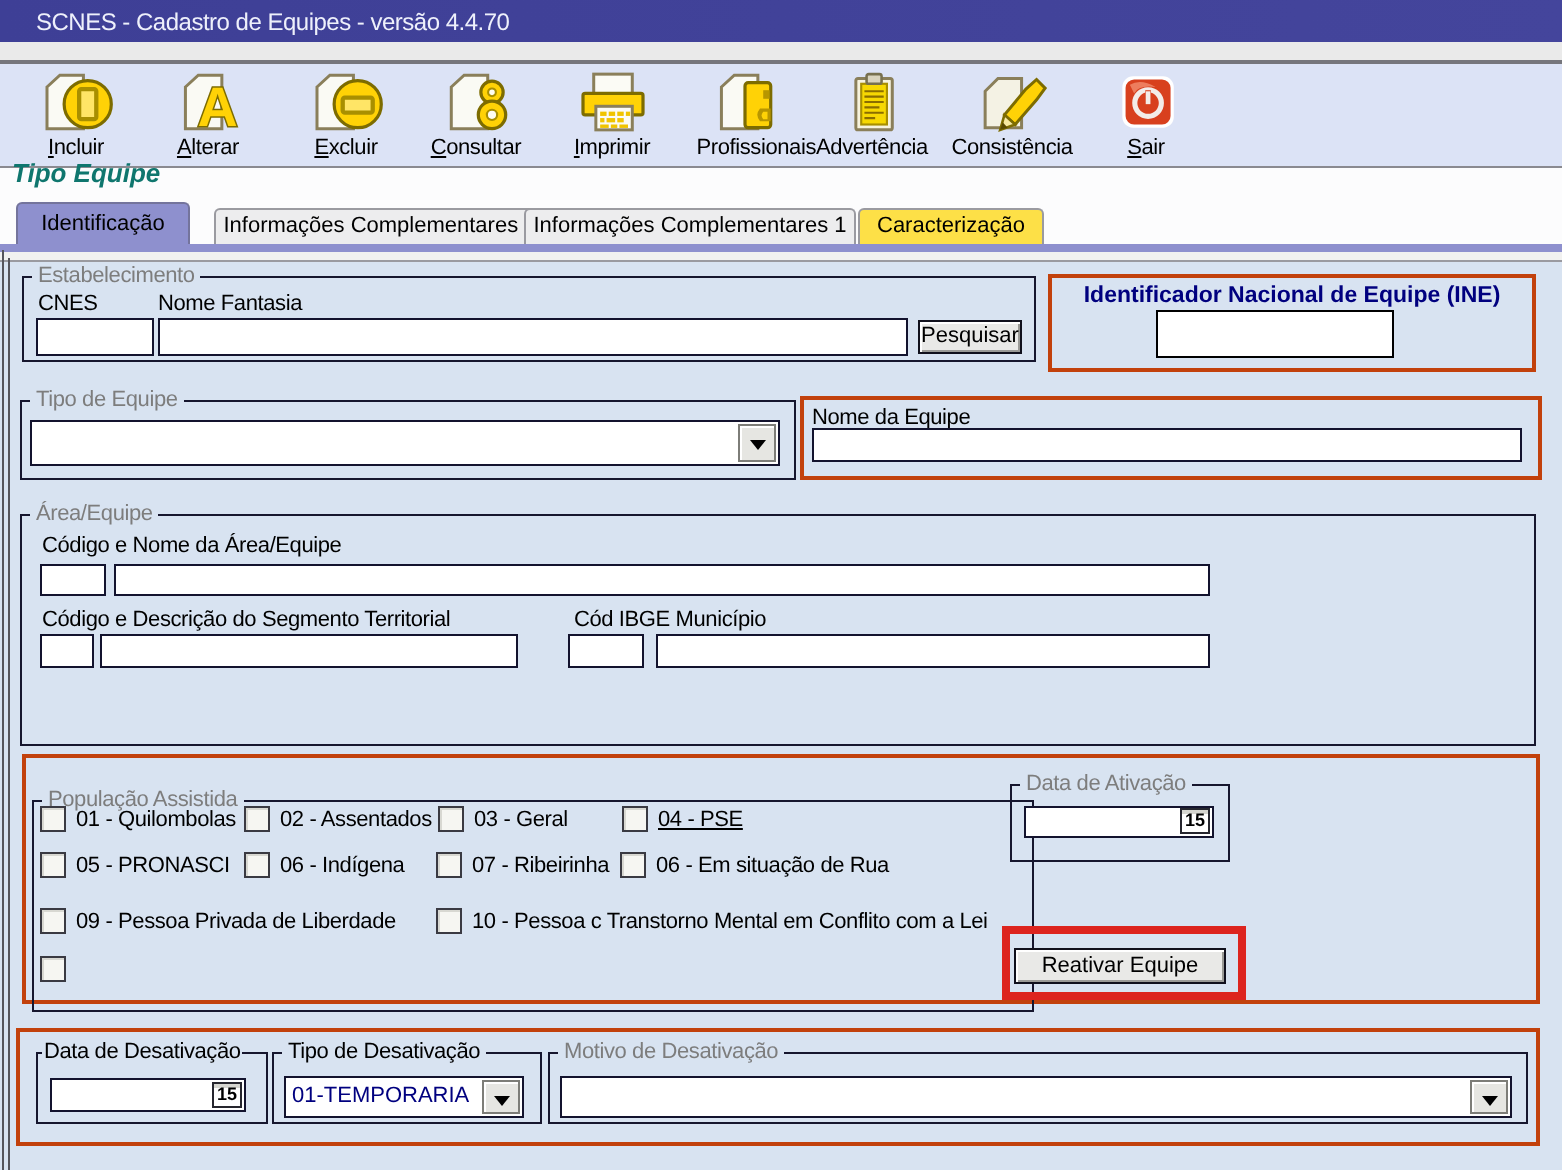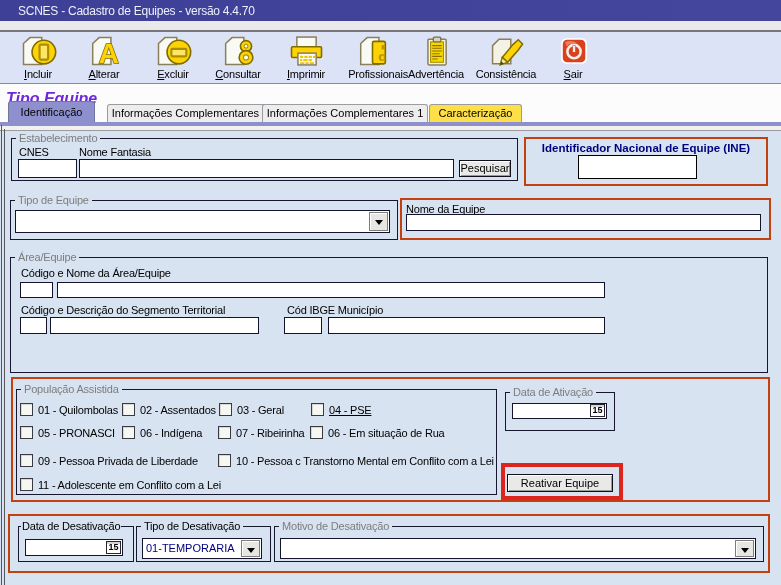--- a/index.html
+++ b/index.html
@@ -130,21 +130,21 @@
       <rect x="7" y="3.5" width="21" height="21" rx="4" fill="#d8401e"></rect>
       <path d="M9 6 q5 -3 12 1 q-8 -1 -10 3 Z" fill="#ef8464" opacity="0.9"></path>
       <circle cx="17.5" cy="14.5" r="6.2" fill="none" stroke="#f3ece8" stroke-width="2.4"></circle>
       <rect x="16.2" y="8.5" width="2.6" height="7" fill="#d8401e"></rect>
       <rect x="16.4" y="9" width="2.2" height="6" fill="#f3ece8"></rect>
     </svg>
       <div class="tb-lb"><u>S</u>air</div>
     </div>
 
   <div class="abs" style="left:0;top:84px;width:781px;height:46px;background:#fcfcfd;"></div>
-  <div class="abs" style="left:6px;top:90px;font-size:16px;font-weight:bold;font-style:italic;color:#6d28d9;">Tipo Equipe</div>
+  <div class="abs" style="left:6px;top:79px;font-size:13px;font-weight:bold;font-style:italic;color:#0f766e;">Tipo Equipe</div>
   <div class="abs" style="left:95px;top:104px;width:166px;height:18px;background:#ededee;
     border:1px solid #9a9aa0;border-bottom:none;border-radius:3px 3px 0 0;box-sizing:border-box;
     font-size:11px;text-align:center;line-height:17px;margin-left:12px;">Informações Complementares 2</div>
   <div class="abs" style="left:262px;top:104px;width:166px;height:18px;background:#ededee;
     border:1px solid #9a9aa0;border-bottom:none;border-radius:3px 3px 0 0;box-sizing:border-box;
     font-size:11px;text-align:center;line-height:17px;">Informações Complementares 1</div>
   <div class="abs" style="left:429px;top:104px;width:93px;height:27px;background:#fde047;
     border:1px solid #9a9aa0;border-bottom:none;border-radius:3px 3px 0 0;box-sizing:border-box;
     font-size:11px;text-align:center;line-height:17px;">Caracterização</div>
   <div class="abs" style="left:8px;top:101px;width:87px;height:21px;background:#8e90ce;
@@ -191,21 +191,21 @@
   <div class="inp" style="left:20px;top:282px;width:33px;height:16px;"></div>
   <div class="inp" style="left:57px;top:282px;width:548px;height:16px;"></div>
   <div class="lbl" style="left:21px;top:304px;">Código e Descrição do Segmento Territorial</div>
   <div class="lbl" style="left:287px;top:304px;">Cód IBGE Município</div>
   <div class="inp" style="left:20px;top:317px;width:27px;height:17px;"></div>
   <div class="inp" style="left:50px;top:317px;width:209px;height:17px;"></div>
   <div class="inp" style="left:284px;top:317px;width:38px;height:17px;"></div>
   <div class="inp" style="left:328px;top:317px;width:277px;height:17px;"></div>
 
   <div class="frm2" style="left:11px;top:377px;width:755px;height:121px;"></div>
-  <div class="frm" style="left:16px;top:389px;width:479px;height:104px;">
+  <div class="frm" style="left:16px;top:400px;width:479px;height:104px;padding-left:20px;">
     <span class="cap">População Assistida</span>
     </div>
   <div class="cb" style="left:20px;top:403px;"></div>
     <div class="lbl" style="left:38px;top:404px;">01 - Quilombolas</div>
   <div class="cb" style="left:122px;top:403px;"></div>
     <div class="lbl" style="left:140px;top:404px;">02 - Assentados</div>
   <div class="cb" style="left:219px;top:403px;"></div>
     <div class="lbl" style="left:237px;top:404px;">03 - Geral</div>
   <div class="cb" style="left:311px;top:403px;"></div>
     <div class="lbl" style="left:329px;top:404px;text-decoration:underline;">04 - PSE</div>
@@ -215,21 +215,20 @@
     <div class="lbl" style="left:140px;top:427px;">06 - Indígena</div>
   <div class="cb" style="left:218px;top:426px;"></div>
     <div class="lbl" style="left:236px;top:427px;">07 - Ribeirinha</div>
   <div class="cb" style="left:310px;top:426px;"></div>
     <div class="lbl" style="left:328px;top:427px;">06 - Em situação de Rua</div>
   <div class="cb" style="left:20px;top:454px;"></div>
     <div class="lbl" style="left:38px;top:455px;">09 - Pessoa Privada de Liberdade</div>
   <div class="cb" style="left:218px;top:454px;"></div>
     <div class="lbl" style="left:236px;top:455px;">10 - Pessoa c Transtorno Mental em Conflito com a Lei</div>
   <div class="cb" style="left:20px;top:478px;"></div>
-    <div class="lbl" style="left:38px;top:479px;">11 - Adolescente em Conflito com a Lei</div>
 
   <div class="frm" style="left:505px;top:392px;width:108px;height:37px;">
     <span class="cap">Data de Ativação</span>
     </div>
   <div class="inp" style="left:512px;top:403px;width:95px;height:16px;"></div>
   <div class="d15" style="left:590px;top:404px;">15</div>
 
   <div class="abs" style="left:501px;top:463px;width:122px;height:37px;
      border:4px solid #dd241e;box-sizing:border-box;"></div>
   <div class="btn" style="left:507px;top:474px;width:106px;height:18px;line-height:16px;">Reativar Equipe</div>

